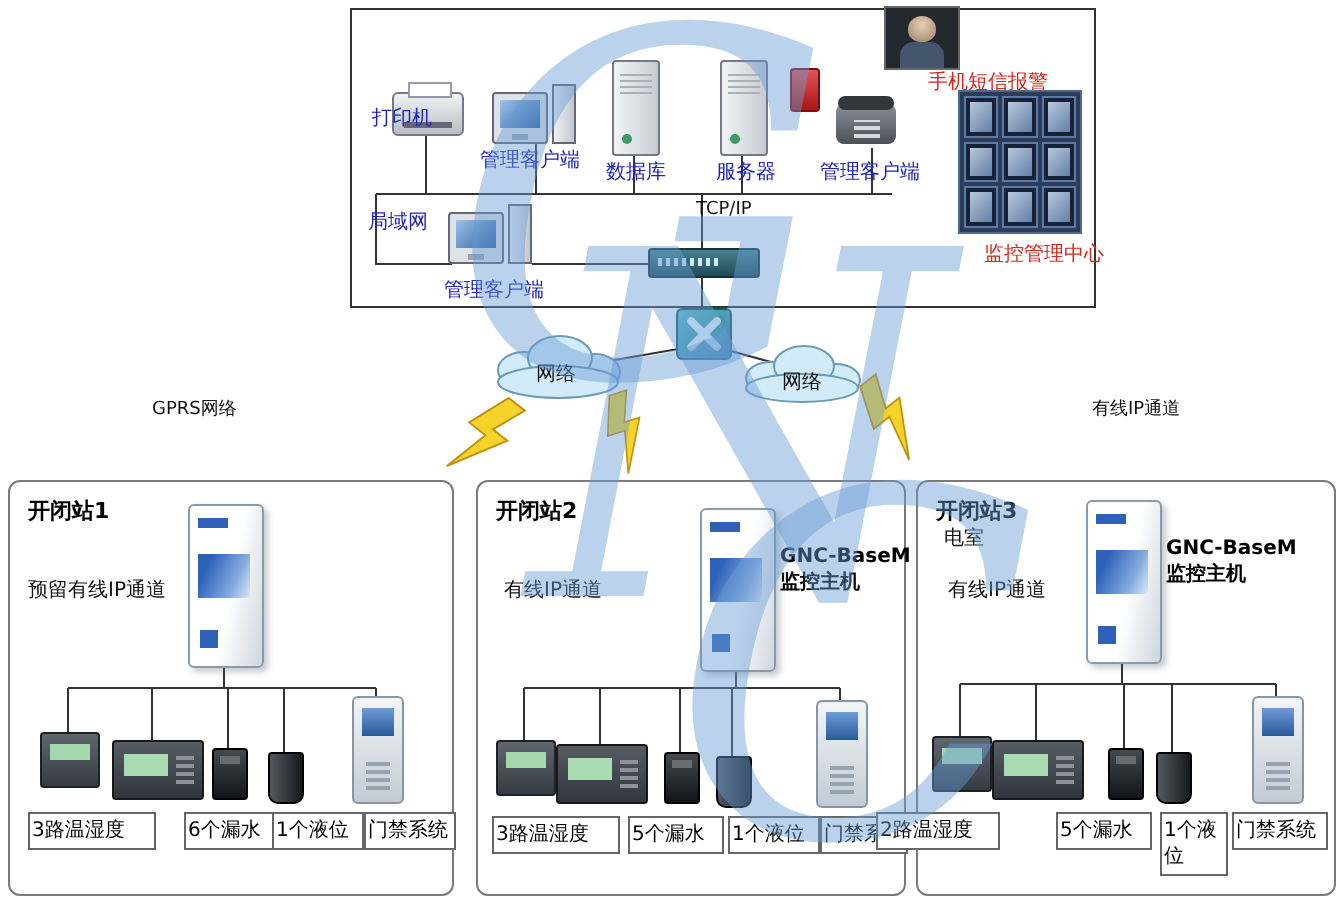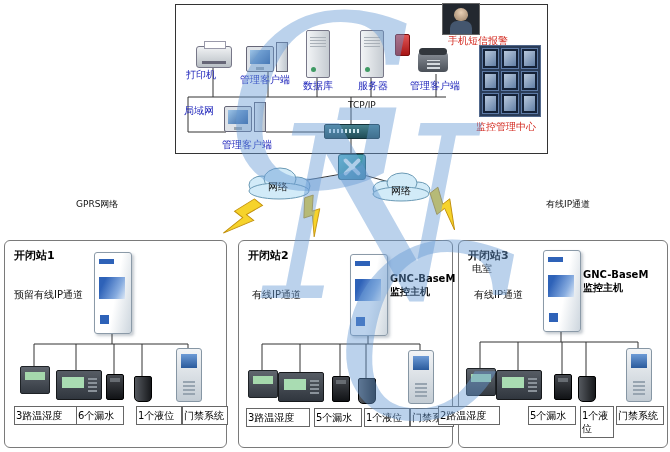--- a/index.html
+++ b/index.html
@@ -8,21 +8,21 @@
   .wires{position:absolute;left:0;top:0;width:670px;height:452px;}
 
   
   .center-box{position:absolute;left:175px;top:4px;width:371px;height:148px;border:1px solid #333;background:none;}
   .station-box{position:absolute;border:1px solid #7a7a7a;border-radius:6px;background:none;}
 
   
   .title{position:absolute;font-weight:bold;font-size:12px;color:#000;white-space:nowrap;}
   .lbl{position:absolute;font-size:10px;color:#111;white-space:nowrap;}
   .lbl-blue{position:absolute;font-size:10px;color:#1f25bb;white-space:nowrap;}
-  .lbl-red{position:absolute;font-size:10px;color:#d3281e;white-space:nowrap;}
+  .lbl-red{position:absolute;font-size:10px;color:#d3281e;white-space:nowrap;margin-left:16px;}
   .host-label{position:absolute;font-weight:bold;font-size:10px;line-height:1.3;color:#000;white-space:nowrap;}
   .sensor-label{position:absolute;background:#fff;border:1px solid #666;font-size:10px;line-height:1.3;
                 text-align:left;padding:2px 1px;color:#000;}
 
   
   .wm{position:absolute;font-family:"DejaVu Serif","Liberation Serif",serif;font-style:italic;
       font-size:240px;line-height:1;color:rgba(105,155,212,0.45);z-index:60;pointer-events:none;}
 
   
   .printer{position:absolute;width:34px;height:20px;background:linear-gradient(#f0f2f4,#b8bec4);
@@ -146,21 +146,21 @@
     <g fill="#f6d32b" stroke="#c18f0a" stroke-width="0.8">
       <use href="#bolt" transform="translate(248,194) rotate(38) scale(1.15)"></use>
       <use href="#bolt" transform="translate(298,200) rotate(-18)"></use>
       <use href="#bolt" transform="translate(424,198) rotate(-38) scale(1.1)"></use>
     </g>
   </svg>
 
   <div class="center-box"></div>
 
   <div class="printer" style="left:196px;top:46px"></div>
-  <div class="lbl-blue" style="left:186px;top:68px">打印机</div>
+  <div class="lbl-blue" style="left:186px;top:52px">打印机</div>
 
   <div class="pc" style="left:246px;top:42px">
     <div class="pc-monitor"></div>
     <div class="pc-tower"></div>
   </div>
   <div class="lbl-blue" style="left:240px;top:73px">管理客户端</div>
 
   <div class="server-tower" style="left:306px;top:30px"></div>
   <div class="lbl-blue" style="left:303px;top:79px">数据库</div>
 
@@ -209,21 +209,21 @@
   <div class="lbl" style="left:14px;top:288px">预留有线IP通道</div>
   <div class="host-unit" style="left:94px;top:252px">
       <div class="host-led"></div>
     </div>
   <div class="ctrl-small" style="left:20px;top:366px"></div>
   <div class="ctrl-big" style="left:56px;top:370px"></div>
   <div class="leak-box" style="left:106px;top:374px"></div>
   <div class="level-box" style="left:134px;top:376px"></div>
   <div class="reader" style="left:176px;top:348px"></div>
   <div class="sensor-label" style="left:14px;top:406px;width:60px">3路温湿度</div>
-  <div class="sensor-label" style="left:76px;top:406px;width:44px">6个漏水</div>
+  <div class="sensor-label" style="left:92px;top:406px;width:44px">6个漏水</div>
   <div class="sensor-label" style="left:136px;top:406px;width:42px">1个液位</div>
   <div class="sensor-label" style="left:182px;top:406px;width:42px">门禁系统</div>
 
   <div class="station-box" style="left:238px;top:240px;width:213px;height:206px"></div>
   <div class="title" style="left:248px;top:248px;font-size:11px">开闭站2</div>
   <div class="lbl" style="left:252px;top:288px">有线IP通道</div>
   <div class="host-unit" style="left:350px;top:254px">
       <div class="host-led"></div>
     </div>
   <div class="host-label" style="left:390px;top:272px">

